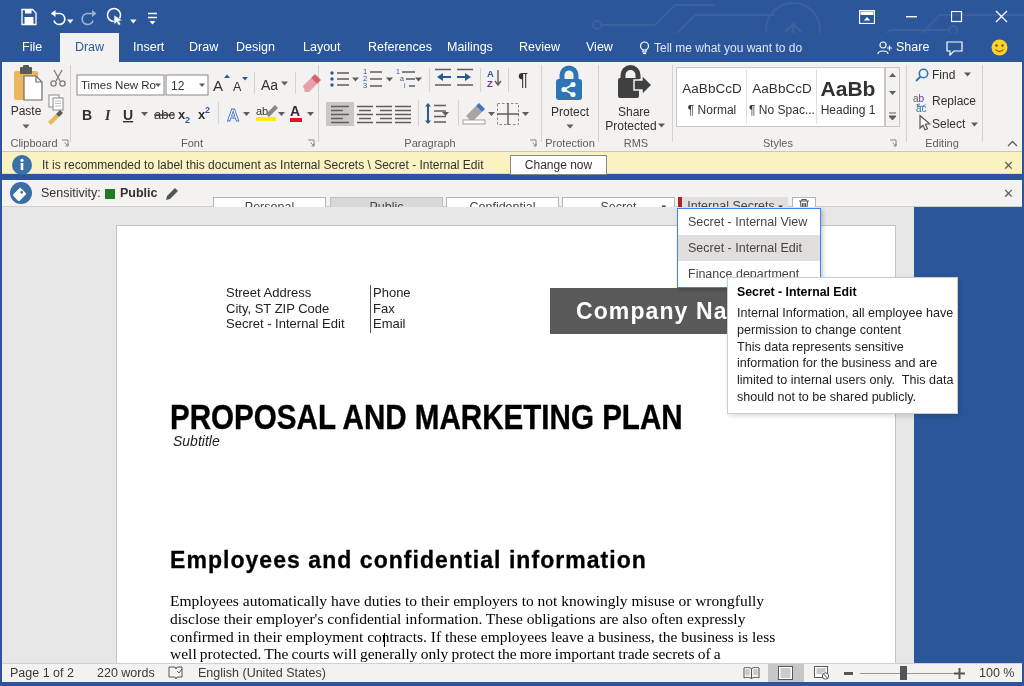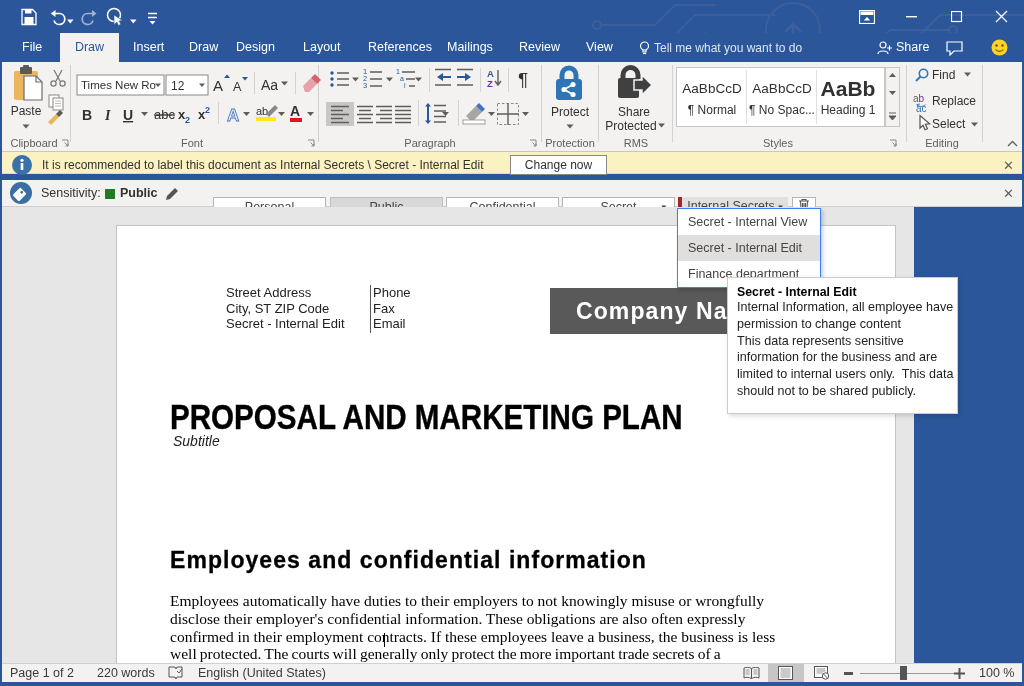--- a/index.html
+++ b/index.html
@@ -511,14 +511,14 @@
 <div id="bluestrip"></div>
 
 <div id="dropdown">
   <div class="ditem">Secret - Internal View</div>
   <div class="ditem" style="background:#e1dfdd">Secret - Internal Edit</div>
   <div class="ditem">Finance department</div>
 </div>
 
 <div id="tooltip">
   <div style="font-size:12.3px;font-weight:bold;color:#000">Secret - Internal Edit</div>
-  <div style="font-size:12.55px;color:#222;margin-top:0;line-height:16.8px;white-space:nowrap">Internal Information, all employee have<br>permission to change content<br>This data represents sensitive<br>information for the business and are<br>limited to internal users only.&nbsp; This data<br>should not to be shared publicly.</div>
+  <div style="font-size:12.55px;color:#222;margin-top:6px;line-height:16.8px;white-space:nowrap">Internal Information, all employee have<br>permission to change content<br>This data represents sensitive<br>information for the business and are<br>limited to internal users only.&nbsp; This data<br>should not to be shared publicly.</div>
 </div>
 
 </body></html>

